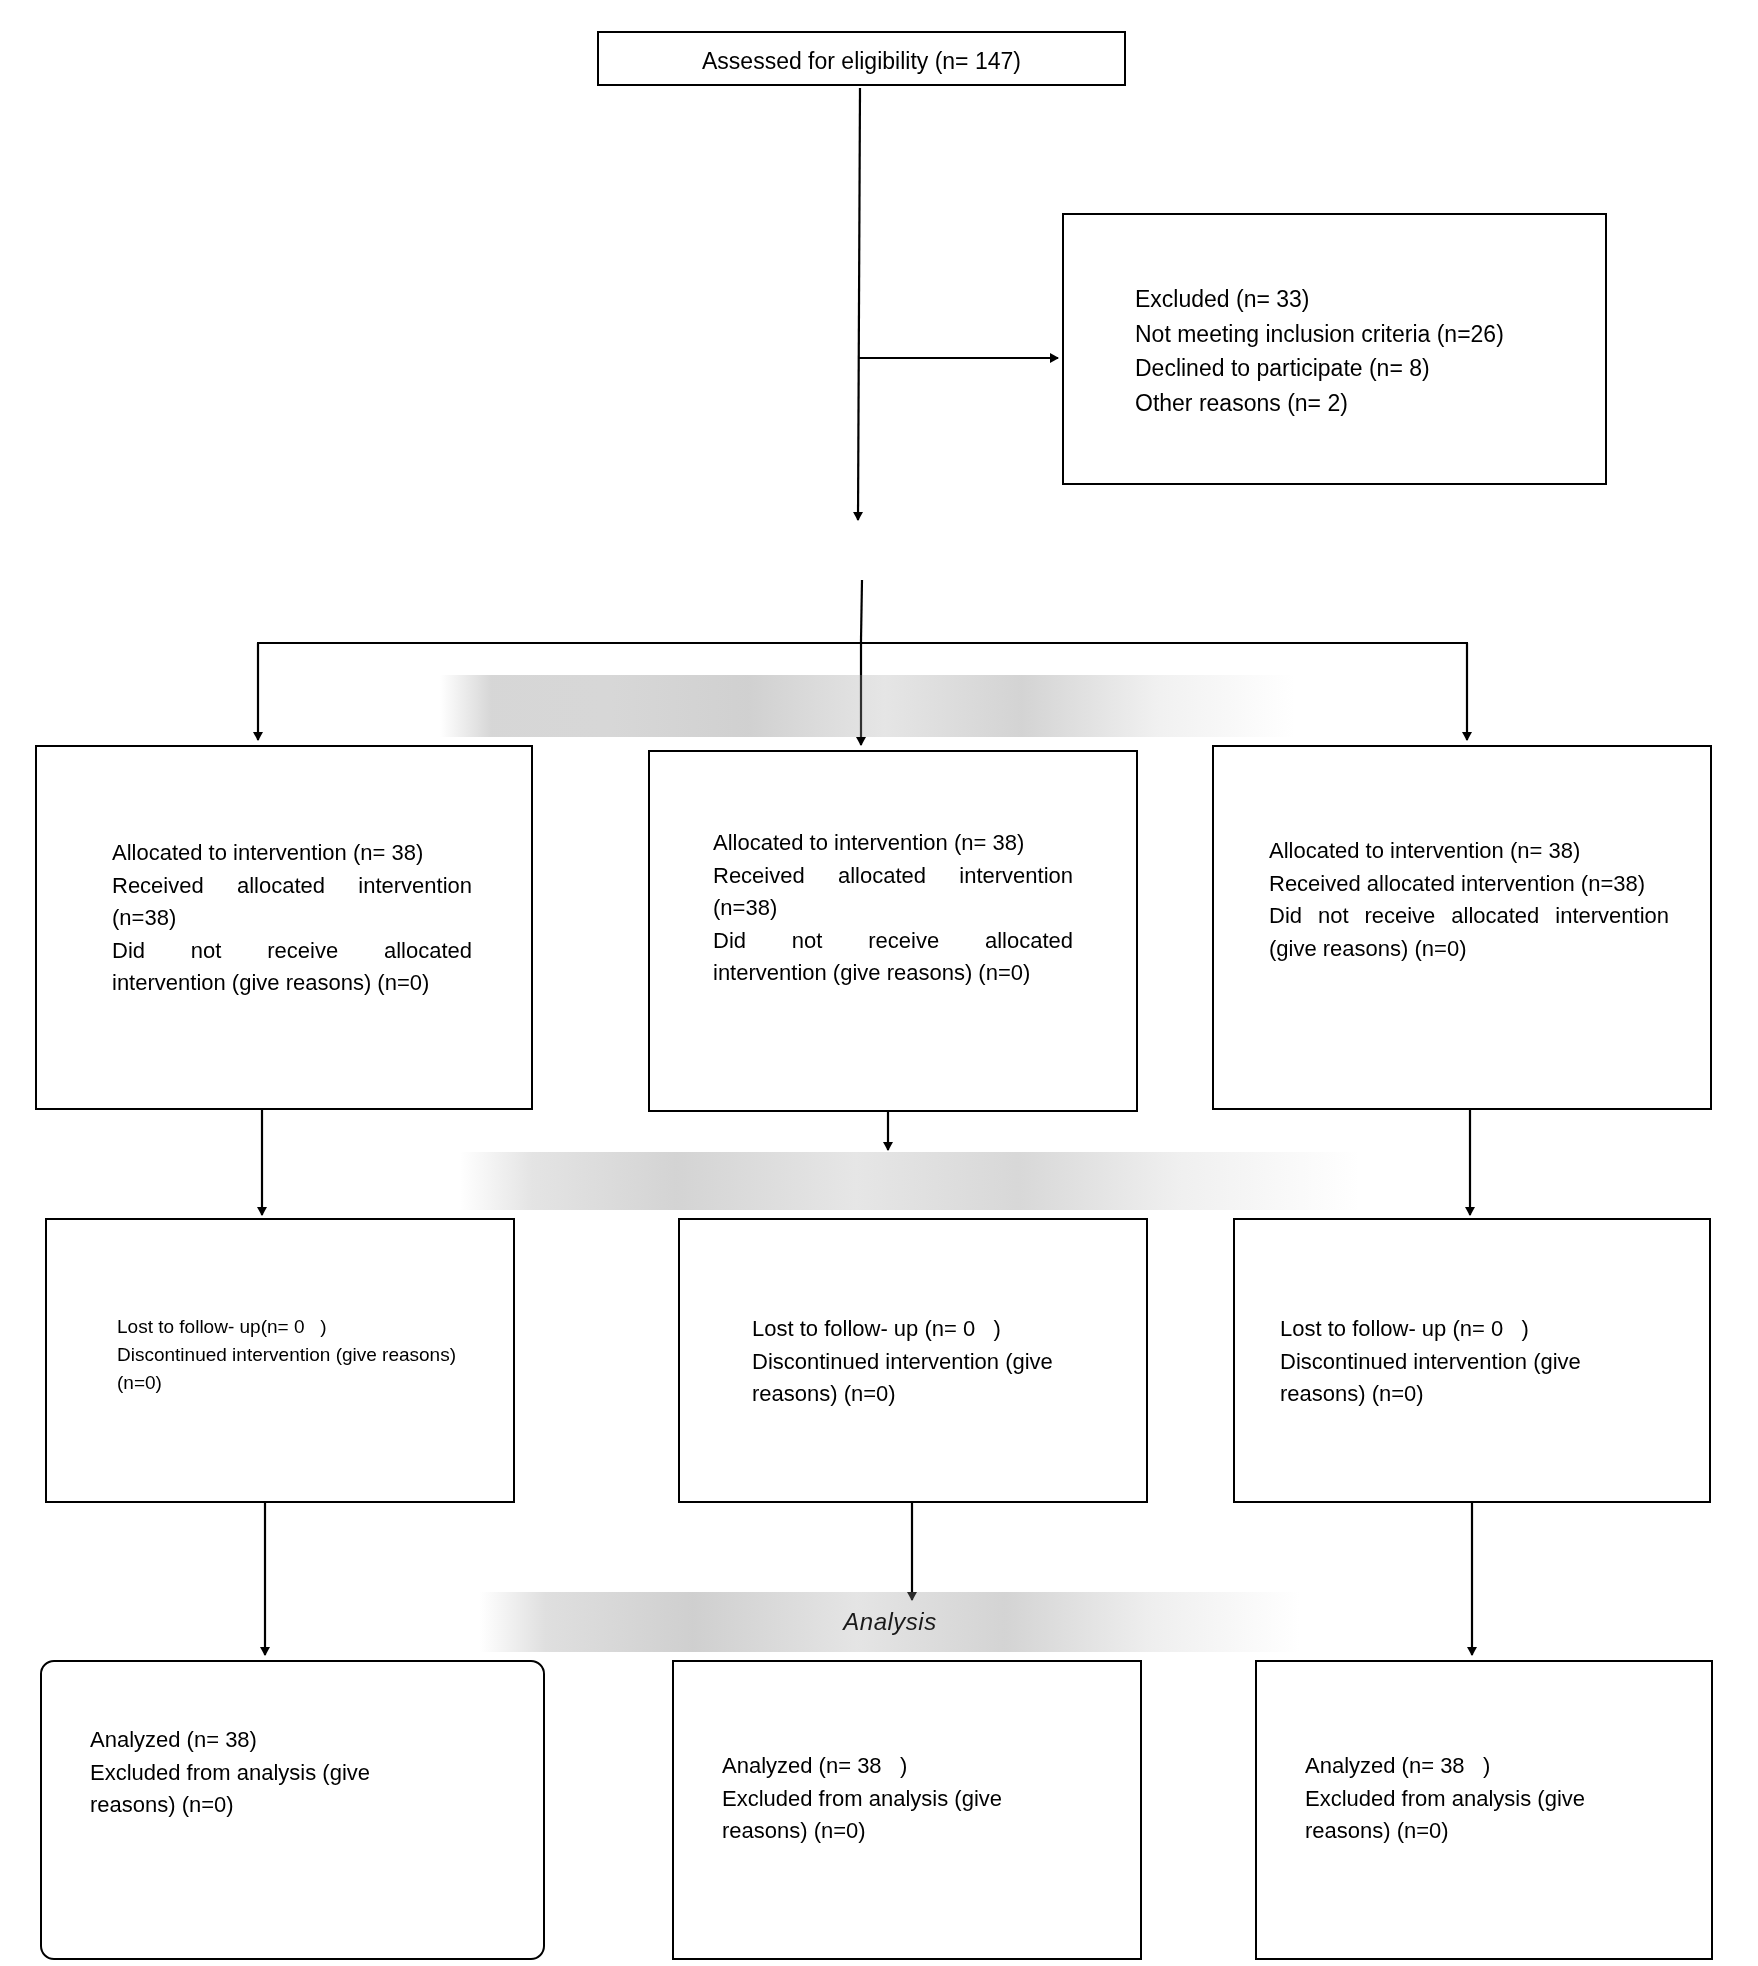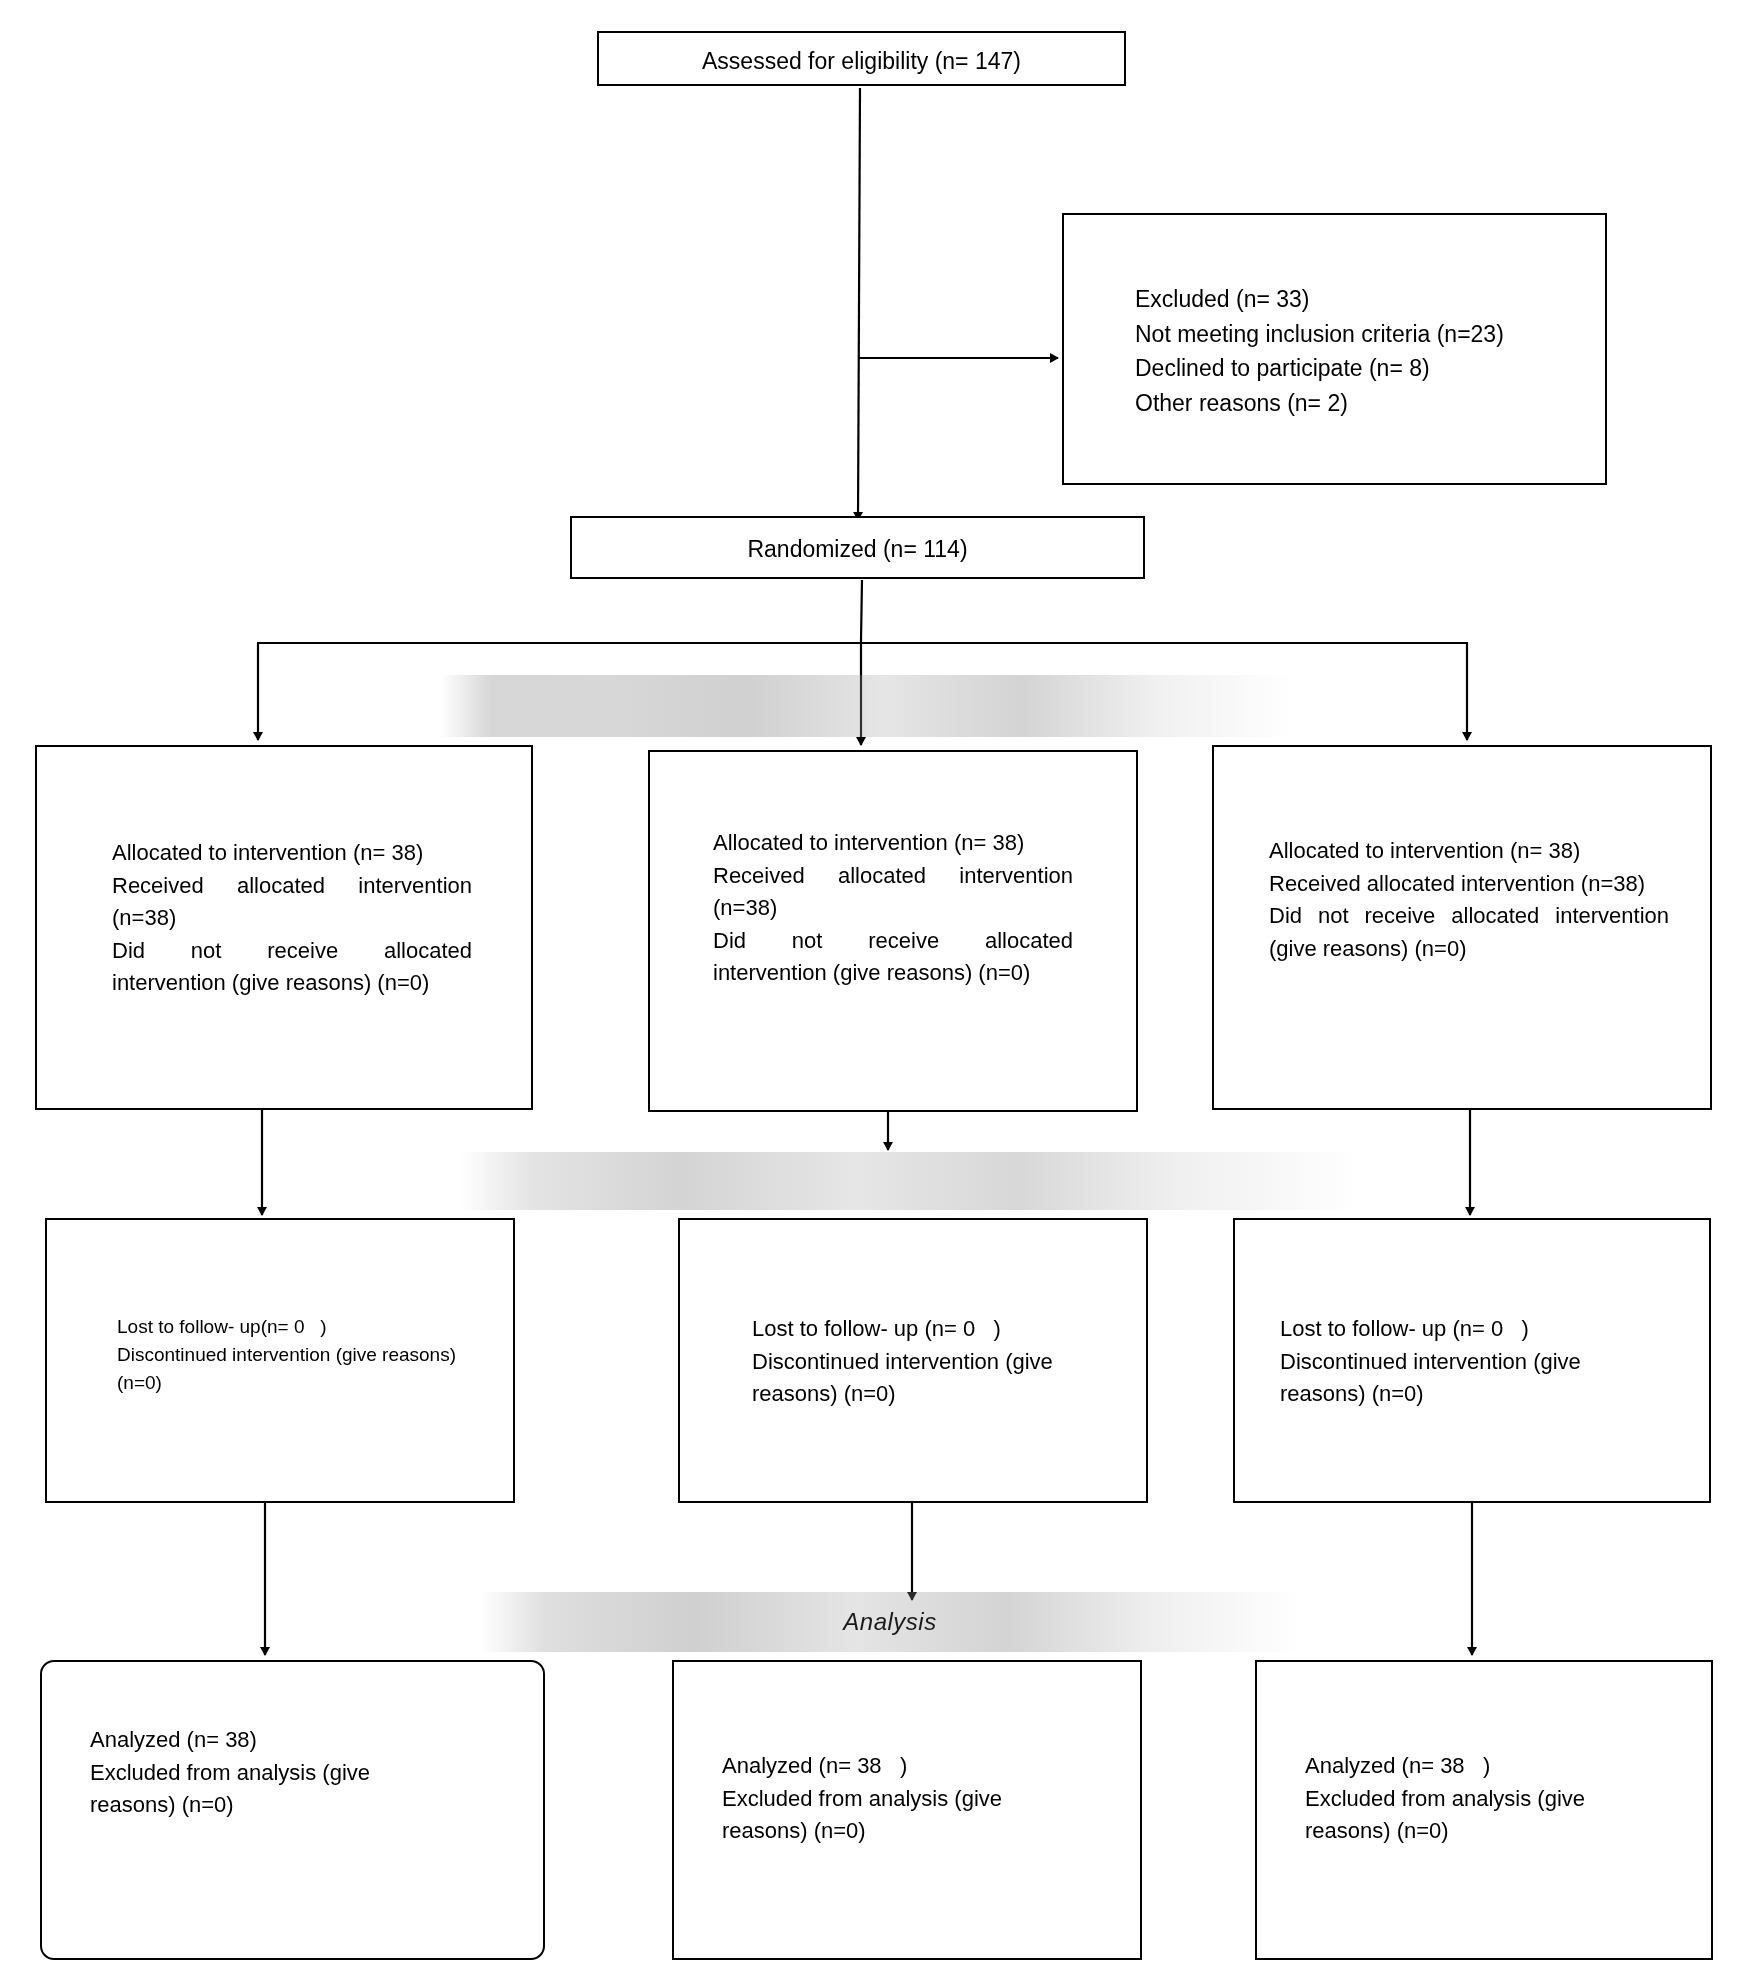--- a/index.html
+++ b/index.html
@@ -97,28 +97,25 @@
     <path d="M912,1500 L912,1600" stroke="#000000" stroke-width="2.2" fill="none" marker-end="url(#arrow)"></path>
     <path d="M1472,1500 L1472,1655" stroke="#000000" stroke-width="2.2" fill="none" marker-end="url(#arrow)"></path>
   </svg>
 
   <div class="box" style="left:597px; top:31px; width:529px; height:55px;">
     <div class="box-text center-text" style="left:0; top:12px; font-size:23px;">Assessed for eligibility (n= 147)</div>
   </div>
 
   <div class="box" style="left:1062px; top:213px; width:545px; height:272px;">
     <div class="box-text" style="left:71px; top:67px; width:450px; font-size:23px; line-height:1.50;">Excluded (n= 33)
-Not meeting inclusion criteria (n=23)
+Not meeting inclusion criteria (n=26)
 Declined to participate (n= 8)
 Other reasons (n= 2)</div>
   </div>
 
-  <div class="box" style="left:570px; top:516px; width:575px; height:63px;">
-    <div class="box-text center-text" style="left:0; top:15px; font-size:23px;">Randomized (n= 114)</div>
-  </div>
 
   <div class="smudge" style="left:440px; top:675px; width:855px; height:62px;
               background: linear-gradient(90deg, rgba(255,255,255,0) 0%, rgba(120,120,120,0.30) 6%, rgba(150,150,150,0.38) 20%, rgba(110,110,110,0.32) 36%, rgba(170,170,170,0.30) 52%, rgba(130,130,130,0.35) 68%, rgba(190,190,190,0.22) 84%, rgba(255,255,255,0) 100%);"></div>
 
   <div class="box" style="left:35px; top:745px; width:498px; height:365px;">
     <div class="box-text just-text" style="left:75px; top:90px; width:360px; font-size:22px; line-height:1.48;">Allocated to intervention (n= 38)
 Received allocated intervention (n=38)
 Did not receive allocated intervention (give reasons) (n=0)</div>
   </div>
 

